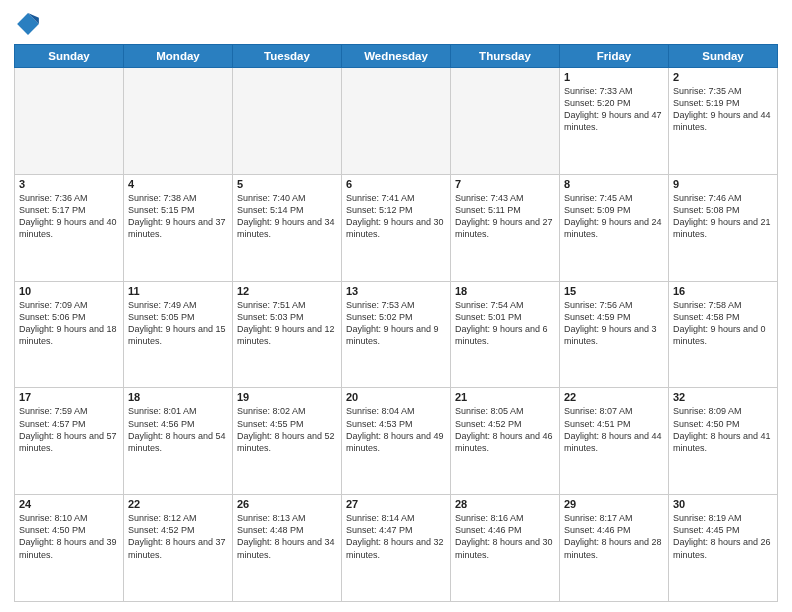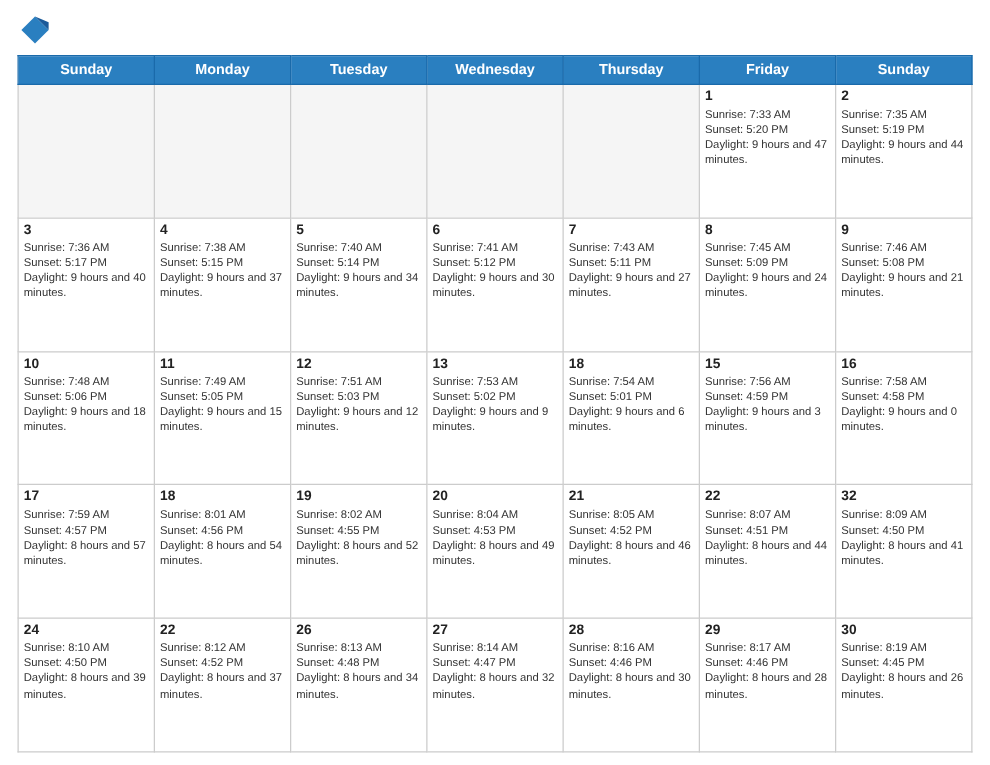--- a/index.html
+++ b/index.html
@@ -187,21 +187,21 @@
           <td>
             <span class="day-number">9</span>
             <div class="day-info">Sunrise: 7:46 AM
 Sunset: 5:08 PM
 Daylight: 9 hours and 21 minutes.</div>
           </td>
         </tr>
         <tr>
           <td>
             <span class="day-number">10</span>
-            <div class="day-info">Sunrise: 7:48 AM
+            <div class="day-info">Sunrise: 7:09 AM
 Sunset: 5:06 PM
 Daylight: 9 hours and 18 minutes.</div>
           </td>
           <td>
             <span class="day-number">11</span>
             <div class="day-info">Sunrise: 7:49 AM
 Sunset: 5:05 PM
 Daylight: 9 hours and 15 minutes.</div>
           </td>
           <td>

